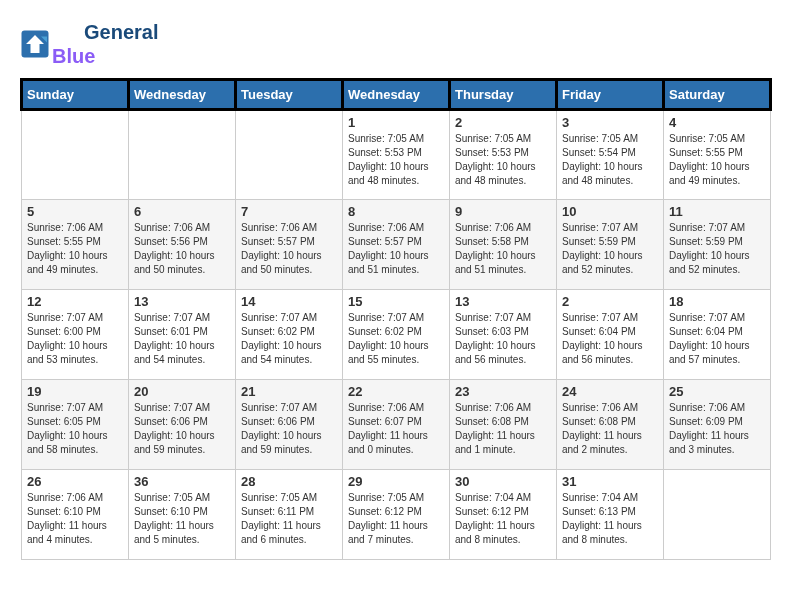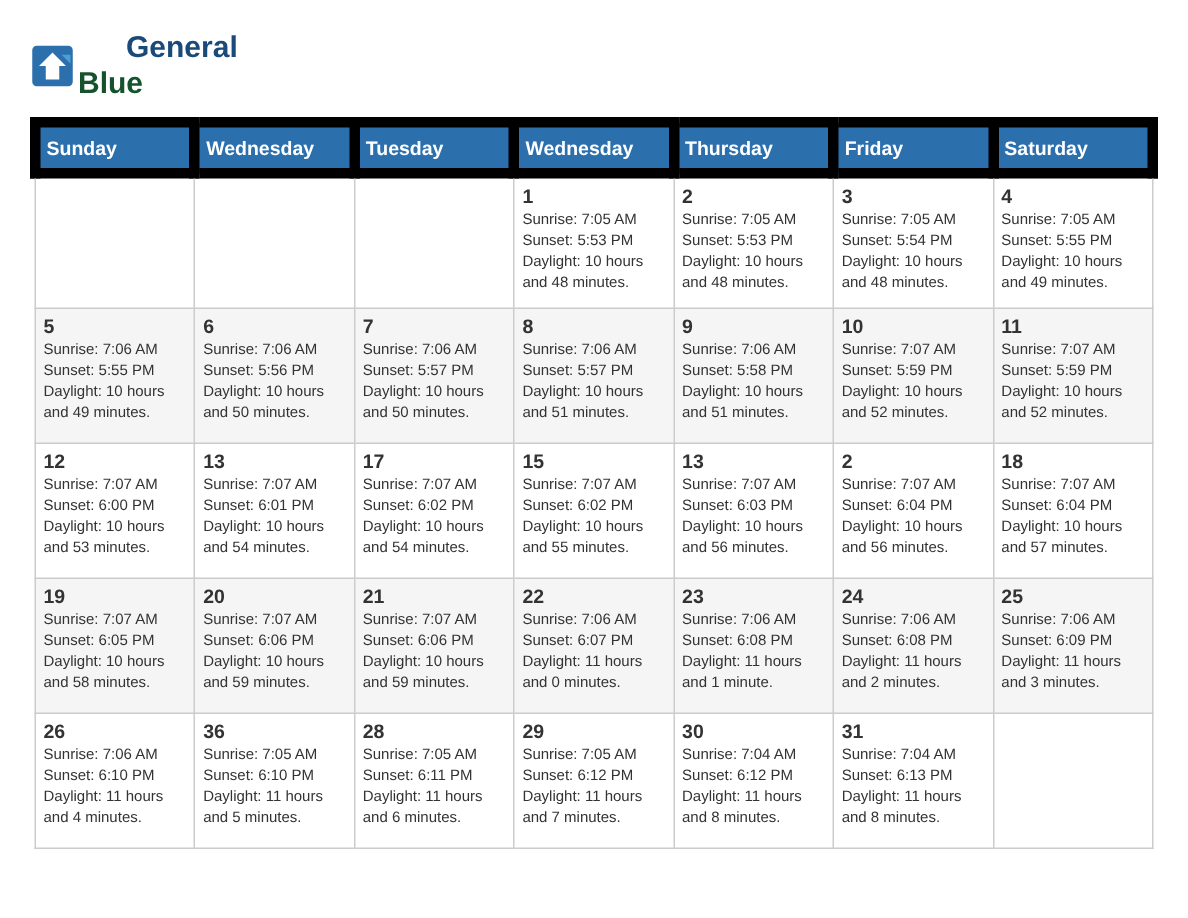--- a/index.html
+++ b/index.html
@@ -42,21 +42,21 @@
       border-collapse: collapse;
       table-layout: fixed;
     }
     thead tr th {
       background-color: #2c6fad;
       color: #fff;
       font-size: 13px;
       font-weight: bold;
       padding: 6px 4px;
       text-align: left;
-      border: 7px solid #000000;
+      border: 3px solid #000000;
     }
     tbody tr td {
       vertical-align: top;
       border: 1px solid #ccc;
       padding: 4px 5px;
       font-size: 10.5px;
       color: #333;
       min-height: 80px;
       height: 90px;
     }
@@ -83,21 +83,21 @@
 
 <div class="header">
   <div class="logo">
     <svg class="logo-icon" viewBox="0 0 40 40">
       <rect x="2" y="2" width="36" height="36" rx="4" fill="#2c6fad"></rect>
       <polygon points="20,8 32,20 26,20 26,32 14,32 14,20 8,20" fill="white"></polygon>
       <polygon points="28,10 36,10 36,18" fill="#4a9fd4"></polygon>
     </svg>
     <div>
       <div style="font-size:20px;font-weight:bold;color:#1a4a7a;line-height:1.2;margin-left:32px;">General</div>
-      <div style="font-size:20px;font-weight:bold;color:#14532d;line-height:1.2;">Blue</div>
+      <div style="font-size:20px;font-weight:bold;color:#8b5cf6;line-height:1.2;">Blue</div>
     </div>
   </div>
   <div class="title-block">
     <div class="calendar-title"></div>
     <div class="calendar-subtitle"></div>
   </div>
 </div>
 
 <table>
   <thead>
@@ -205,21 +205,21 @@
 and 53 minutes.</div>
         </td>
         <td>
           <span class="day-num">13</span>
           <div class="day-info" style="white-space: pre-line;">Sunrise: 7:07 AM
 Sunset: 6:01 PM
 Daylight: 10 hours
 and 54 minutes.</div>
         </td>
         <td>
-          <span class="day-num">17</span>
+          <span class="day-num">14</span>
           <div class="day-info" style="white-space: pre-line;">Sunrise: 7:07 AM
 Sunset: 6:02 PM
 Daylight: 10 hours
 and 54 minutes.</div>
         </td>
         <td>
           <span class="day-num">15</span>
           <div class="day-info" style="white-space: pre-line;">Sunrise: 7:07 AM
 Sunset: 6:02 PM
 Daylight: 10 hours

